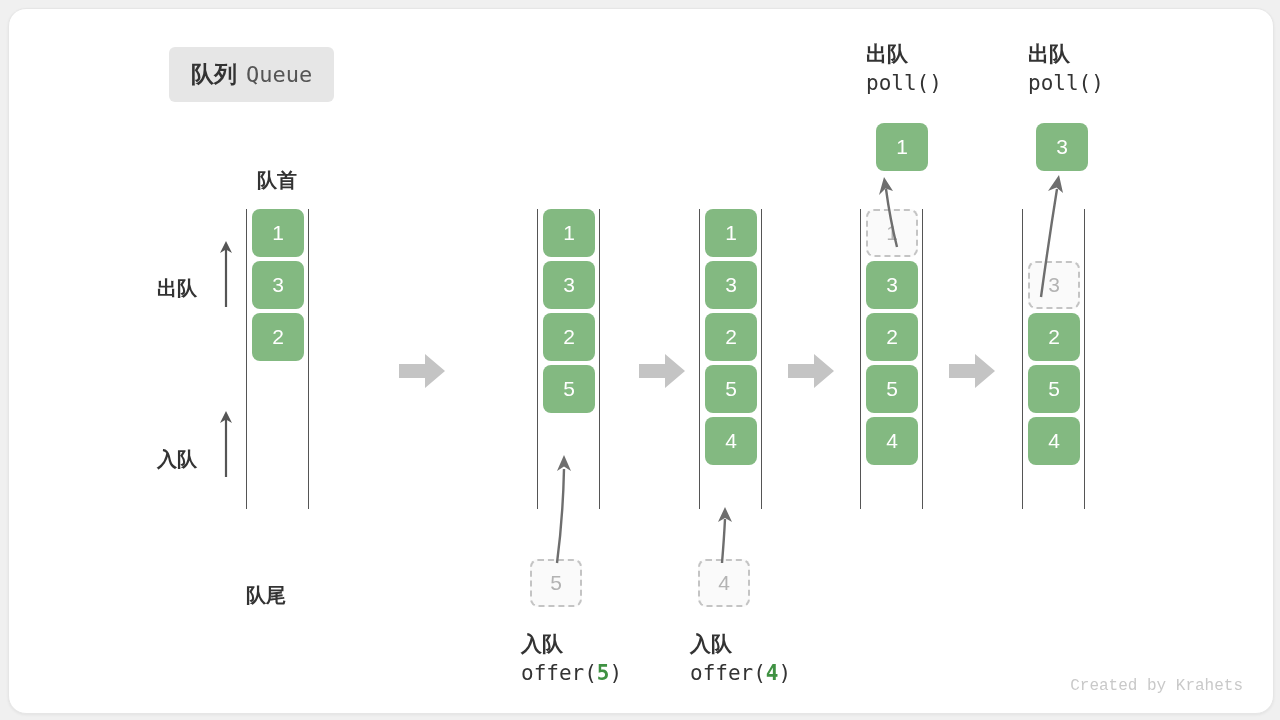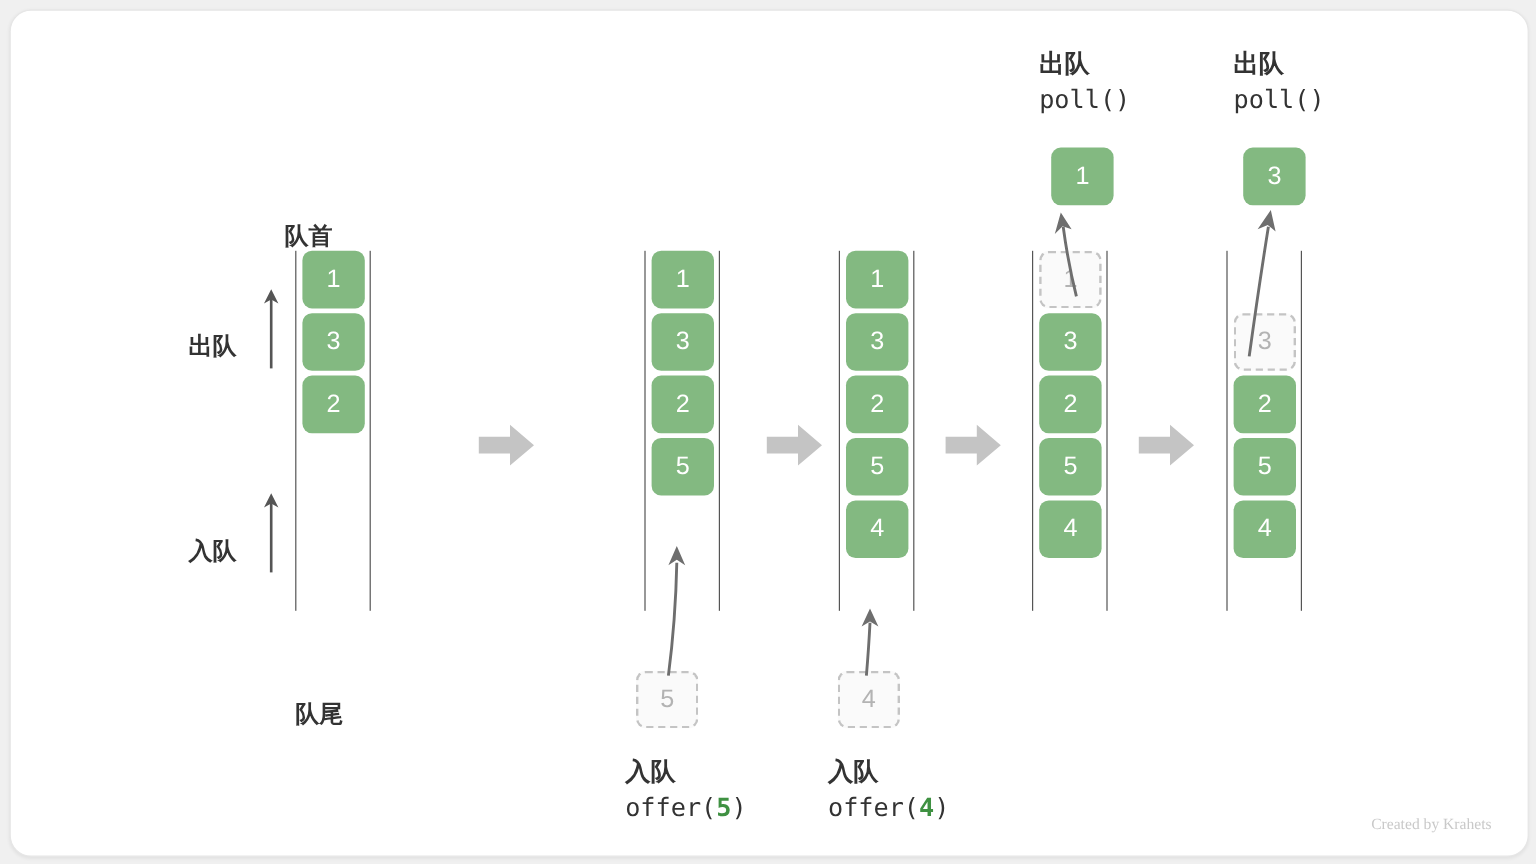--- a/index.html
+++ b/index.html
@@ -70,34 +70,38 @@
   .op-caption .cn{font-size:21px;font-weight:bold;color:#333;display:block;}
   .op-caption .code{
     font-size:21px;color:#333;display:block;
     font-family:"DejaVu Sans Mono","Liberation Mono",monospace;
   }
   .op-caption .code .arg{color:#3f9142;font-weight:bold;}
 
   
   #credit{
     position:absolute;right:30px;bottom:18px;
-    font-size:13px;color:#c9c9c9;
-    font-family:Liberation Serif, serif;
+    font-size:16px;color:#c9c9c9;
+    font-family:Liberation Mono, monospace;
     white-space:nowrap;
   }
   svg{overflow:visible;}
 </style>
 </head>
 <body>
 
 <div id="card">
 <div class="stage">
 
-
-  <div class="head-label" style="left:228px;top:158px;margin-top:16px;">队首</div>
+  <div id="title-badge">
+    <span class="cn">队列</span>
+    <span class="en">Queue</span>
+  </div>
+
+  <div class="head-label" style="left:248px;top:158px;">队首</div>
   <div class="head-label" style="left:237px;top:573px;">队尾</div>
 
   <div class="side-label" style="left:148px;top:266px;">出队</div>
   <div class="side-label" style="left:148px;top:437px;">入队</div>
 
   <svg style="position:absolute;left:205px;top:230px;" width="24" height="70">
     <line x1="12" y1="68" x2="12" y2="10" stroke="#555" stroke-width="2.2"></line>
     <path d="M12 2 L18 14 L12 10.5 L6 14 Z" fill="#555"></path>
   </svg>
 

